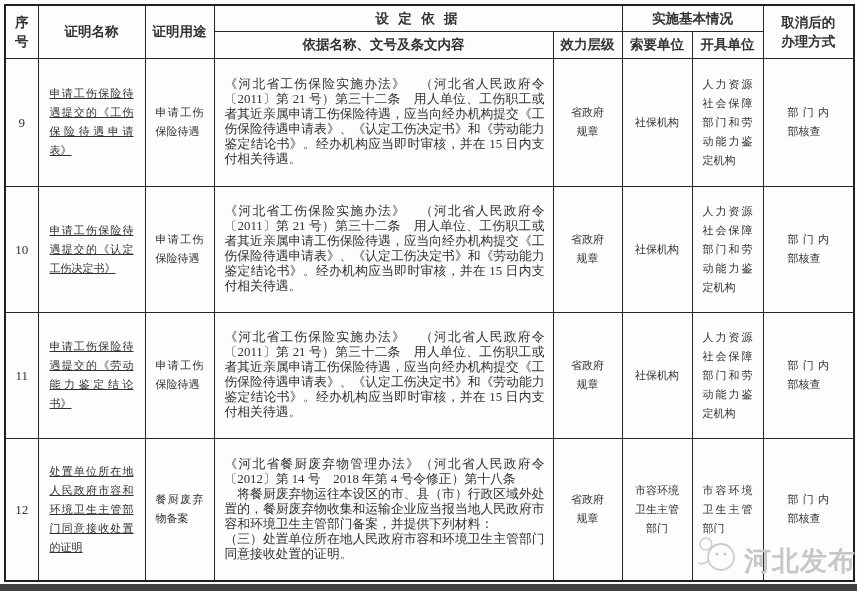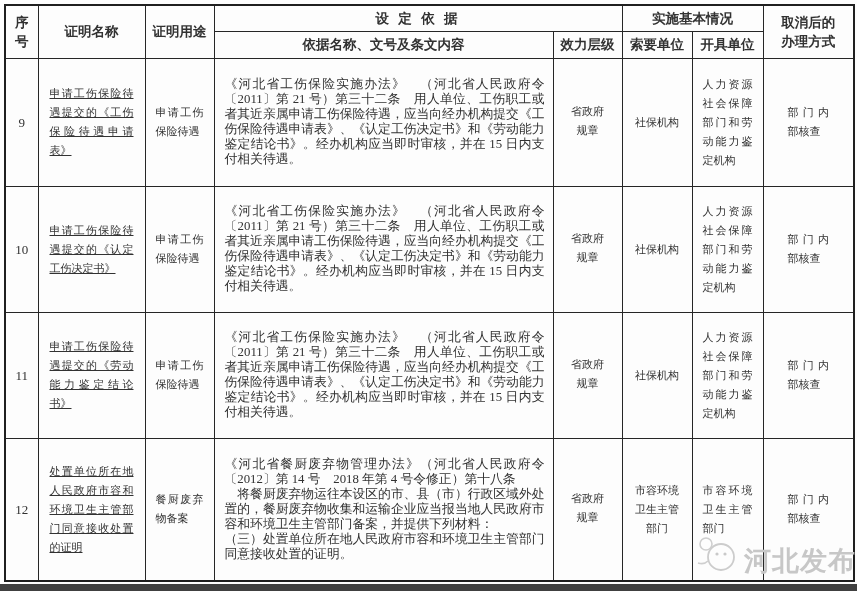--- a/index.html
+++ b/index.html
@@ -27,21 +27,21 @@
     font-size:11px; vertical-align:middle; line-height:19px;
   }
   .spread { letter-spacing:3px; }
   .c  { text-align:center; }
   .j  { text-align:justify; text-justify:inter-character; }
   .pre { white-space:pre-wrap; }
   td.cell-no      { text-align:center; font-size:13px; }
   td.cell-name    { padding:4px 11px;text-decoration:underline; }
   td.cell-purpose { padding:4px 10px; }
   td.cell-basis   { padding:6px 8px 6px 10px; font-size:12.8px; line-height:15px; }
-  td.cell-level   { padding:4px 6px;font-family:Liberation Mono, monospace; }
+  td.cell-level   { padding:4px 6px; }
   td.cell-req     { padding:4px 9px; }
   td.cell-iss     { padding:4px 10px; }
   td.cell-after   { padding:4px 24px; }
   .watermark {
     position:absolute; left:694px; top:533px;
     display:flex; align-items:flex-end; gap:4px;
     pointer-events:none;
   }
   .watermark-text {
     font-family:"Liberation Sans","DejaVu Sans",sans-serif;

